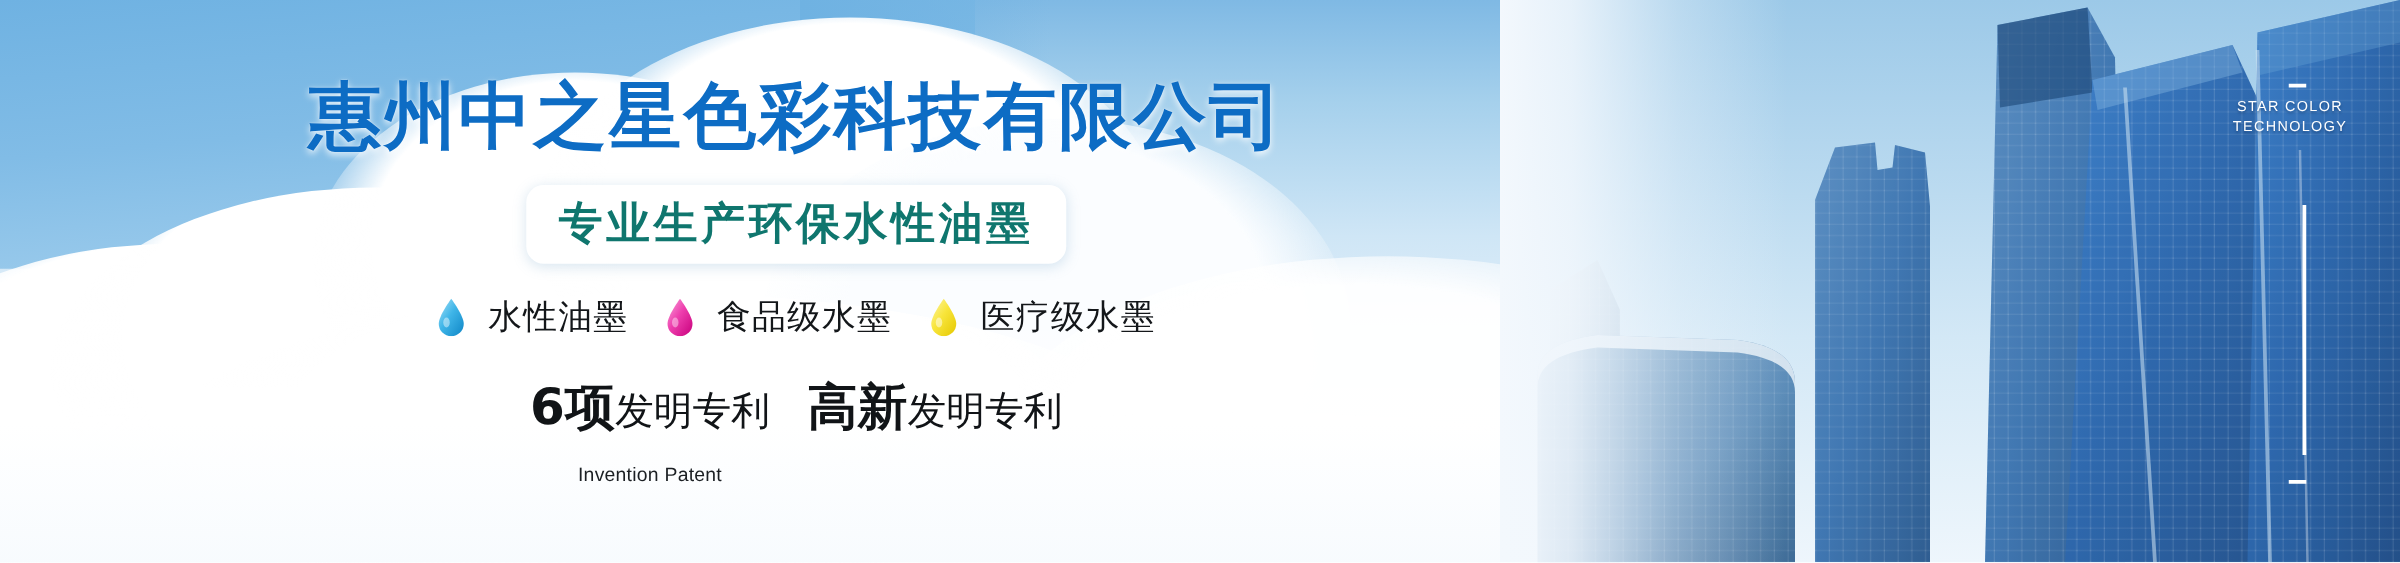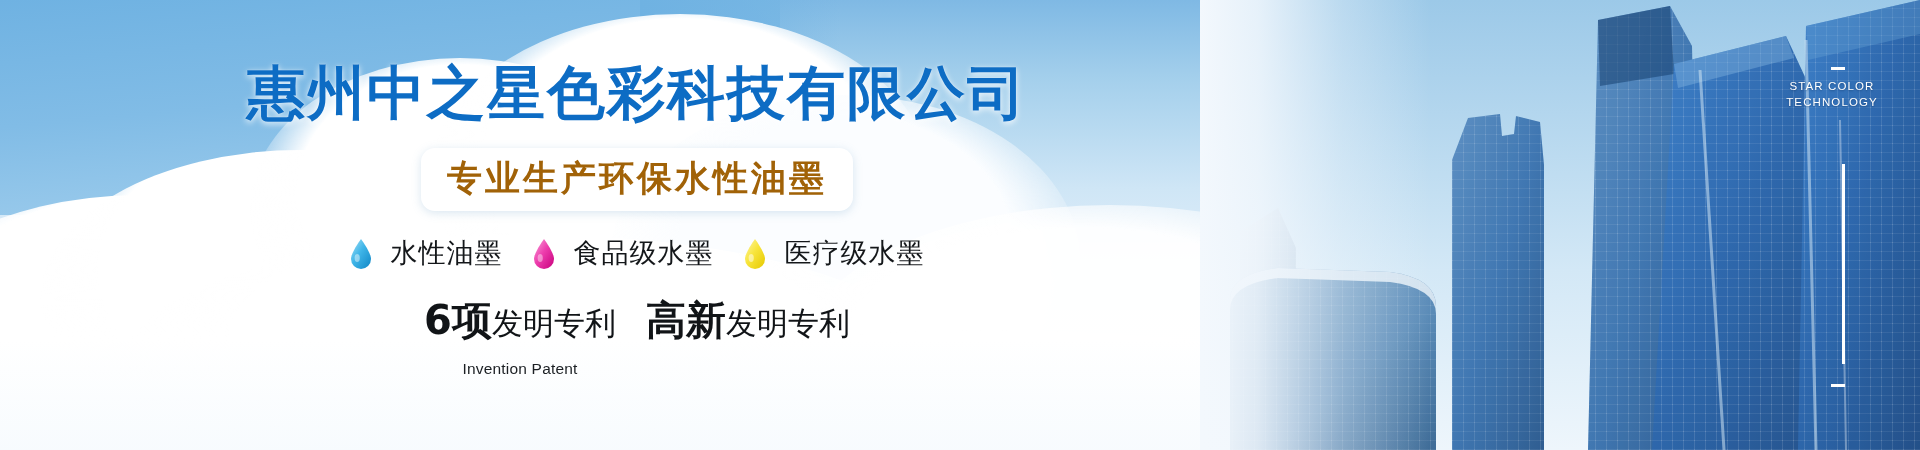--- a/index.html
+++ b/index.html
@@ -87,21 +87,21 @@
 
   .subtitle-pill{
     margin-top:15px;
     background:#ffffff;
     border-radius:14px;
     padding:7px 26px 9px;
     box-shadow:0 2px 10px rgba(120,165,200,.28);
   }
   .subtitle-pill span{
     font-size:35px; font-weight:700; letter-spacing:3px;
-    color:#a16207;
+    color:#0f766e;
     font-family:"DejaVu Sans","Liberation Sans",sans-serif;
     white-space:nowrap;
   }
 
   .features{
     margin-top:24px;
     display:flex; align-items:center; gap:30px;
   }
   .feature{ display:flex; align-items:center; gap:19px; }
   .feature .fl{
@@ -112,21 +112,21 @@
   .drop{ display:block; }
 
   .badges{
     margin-top:27px;
     display:flex; align-items:flex-start; gap:30px;
   }
   .badge{ text-align:center; }
   .badge .cn{
     font-size:34px; color:#111417; letter-spacing:0px; white-space:nowrap;
     font-family:"DejaVu Sans","Liberation Sans",sans-serif;
-    line-height:44px;
+    line-height:56px;
   }
   .badge .cn .big{ font-weight:700; font-size:40px; }
   .badge .cn .small{ font-weight:400; font-size:31px; }
   .badge .en{
     margin-top:15px;
     font-size:15.5px; color:#1b1f23; letter-spacing:.2px;
     font-family:"Liberation Sans","DejaVu Sans",sans-serif;
   }
 </style>
 </head>

